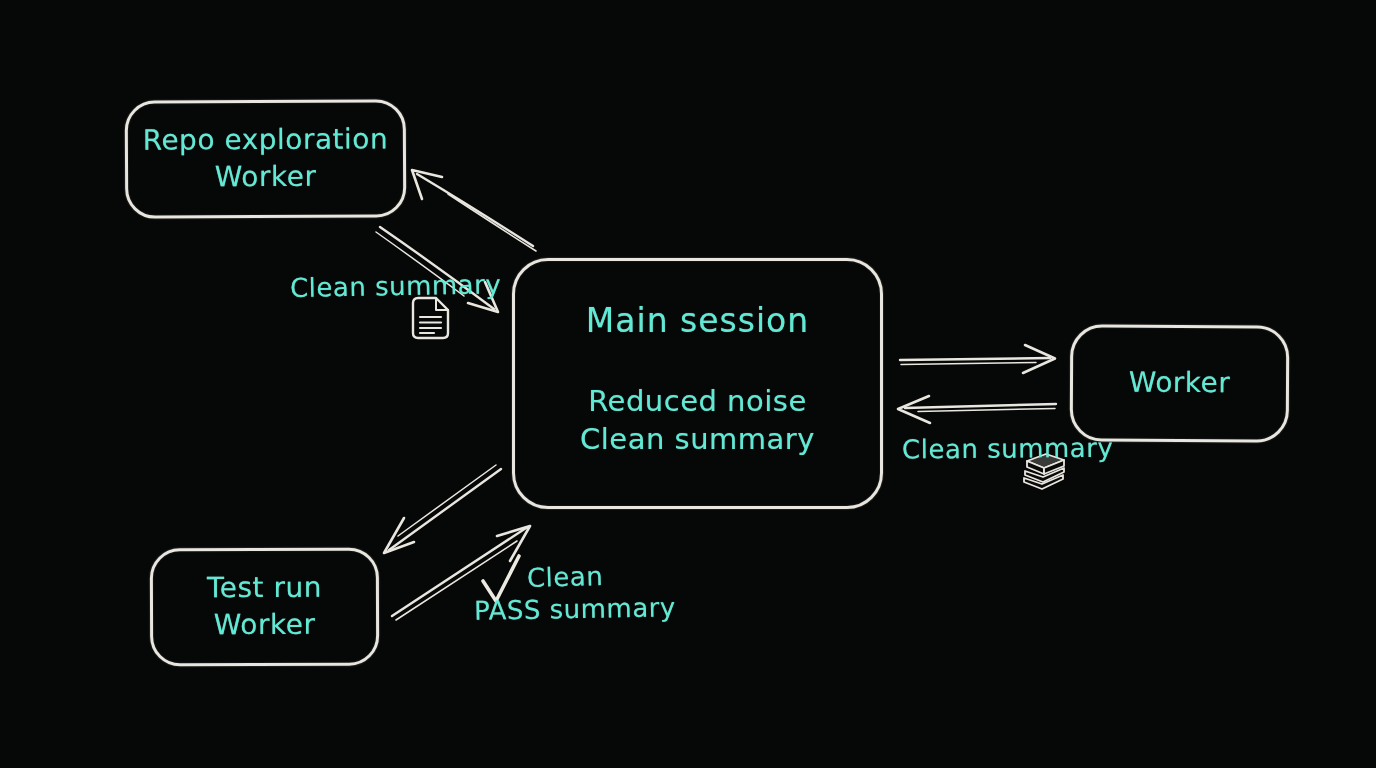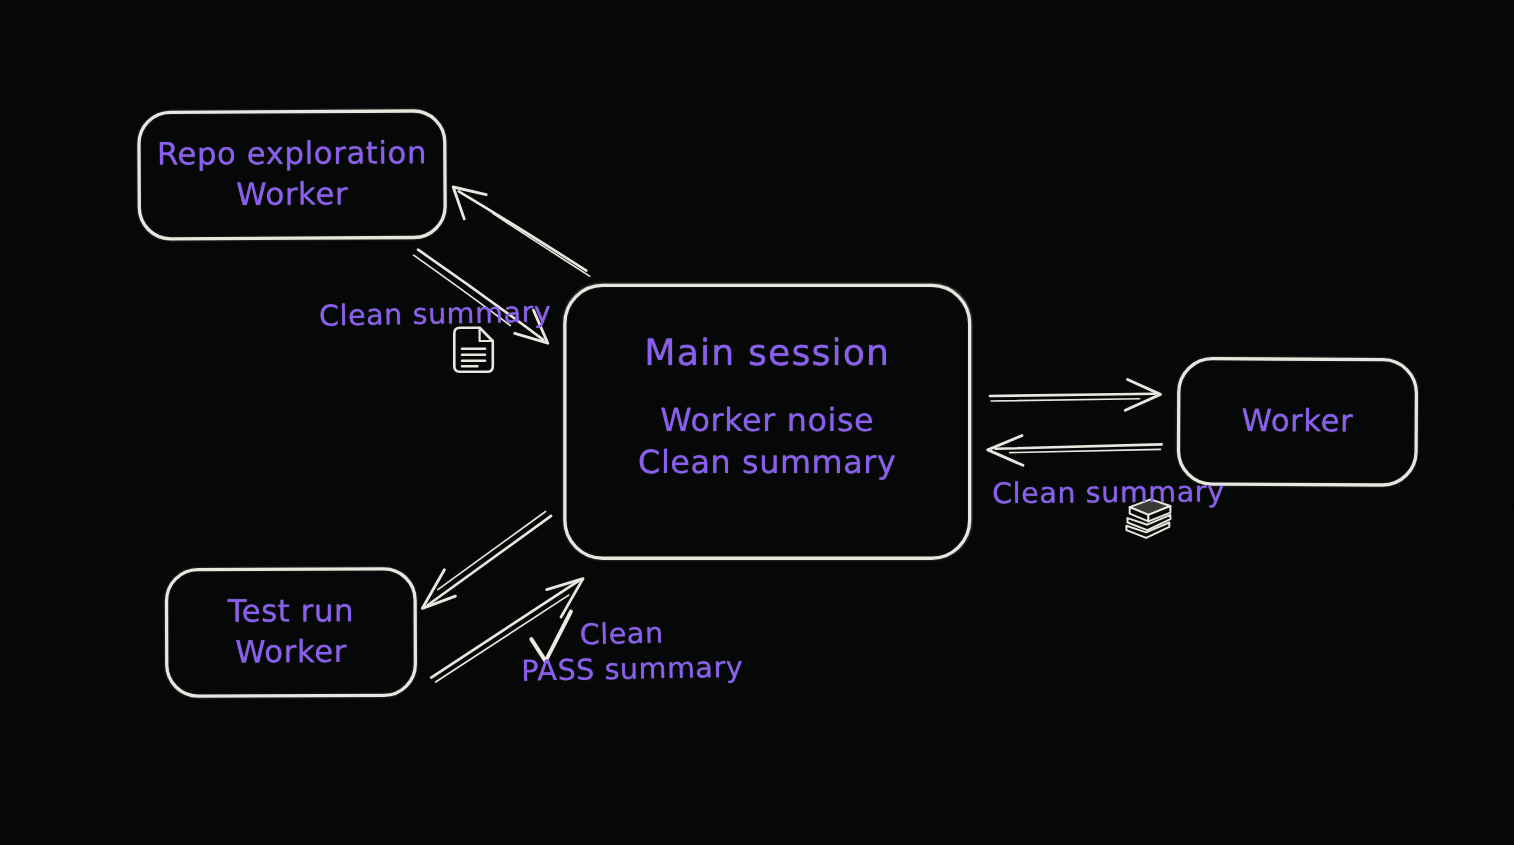--- a/index.html
+++ b/index.html
@@ -7,21 +7,21 @@
     padding: 0;
     background: #000;
   }
   .stage {
     position: relative;
     width: 1376px;
     height: 768px;
     background: #060808;
     overflow: hidden;
     font-family: "DejaVu Sans", sans-serif;
-    color: #8b5cf6;
+    color: #5eead4;
   }
   .layer {
     position: absolute;
     left: 0; top: 0;
     width: 1376px;
     height: 768px;
   }
   .node {
     position: absolute;
     border: 3px solid #e9e6df;
@@ -37,25 +37,25 @@
   .node span {
     display: block;
     font-size: 28px;
     line-height: 1.32;
     text-shadow: 0 0 1px rgba(255,255,255,0.45);
     letter-spacing: 0.5px;
   }
   .node-repo  { left: 125px; top: 100px; width: 281px; height: 118px; transform: rotate(-0.3deg); }
   .node-main  { left: 512px; top: 258px; width: 371px; height: 251px; border-radius: 36px; justify-content: flex-start; padding-top: 38px; }
   .node-docs  { left: 1070px; top: 325px; width: 219px; height: 117px; border-radius: 32px; transform: rotate(0.3deg); }
-  .node-test  { left: 150px; top: 516px; width: 229px; height: 118px; transform: rotate(-0.2deg); }
+  .node-test  { left: 150px; top: 548px; width: 229px; height: 118px; transform: rotate(-0.2deg); }
   .node-main .main-title {
     font-size: 33px;
     letter-spacing: 1px;
-    margin-bottom: 20px;
+    margin-bottom: 39px;
     text-shadow: 0 0 1px rgba(255,255,255,0.5);
   }
   .node-main .main-detail {
     font-size: 29px;
     line-height: 1.33;
     text-shadow: 0 0 1px rgba(255,255,255,0.45);
     letter-spacing: 0.5px;
   }
   .edge-label {
     position: absolute;
@@ -134,21 +134,21 @@
     <path d="M483 581 L496 601 L519 556" stroke="#edeae2" stroke-width="3.6" fill="none" stroke-linecap="round" stroke-linejoin="round"></path>
   </svg>
 
   <div class="node node-repo">
     <span>Repo exploration</span>
     <span>Worker</span>
   </div>
 
   <div class="node node-main">
     <span class="main-title">Main session</span>
-    <span class="main-detail">Worker noise</span>
+    <span class="main-detail">Reduced noise</span>
     <span class="main-detail">Clean summary</span>
   </div>
 
   <div class="node node-docs">
     <span>Worker</span>
   </div>
 
   <div class="node node-test">
     <span>Test run</span>
     <span>Worker</span>

